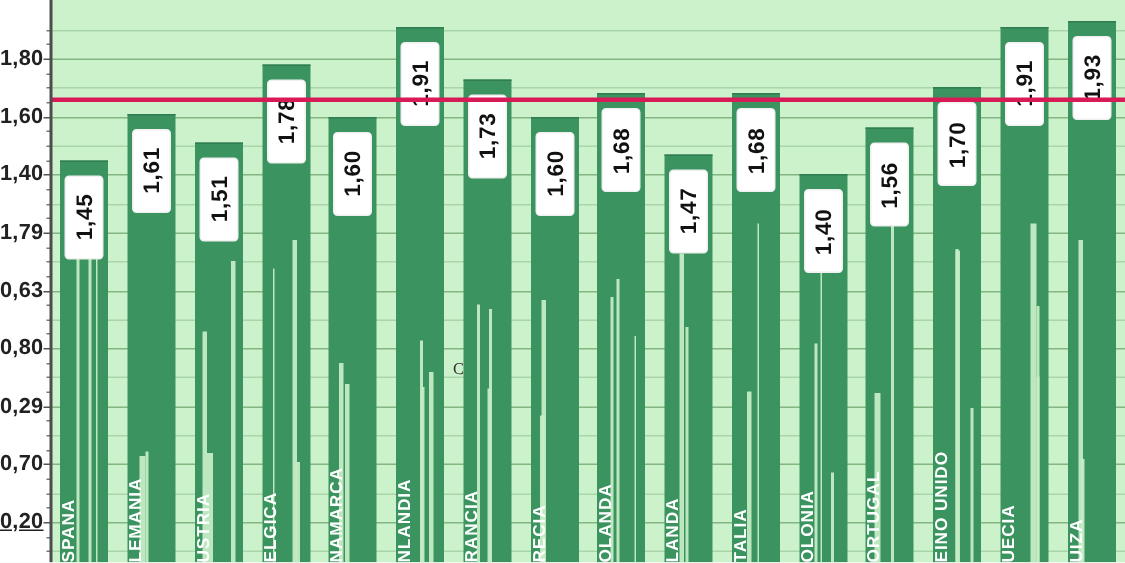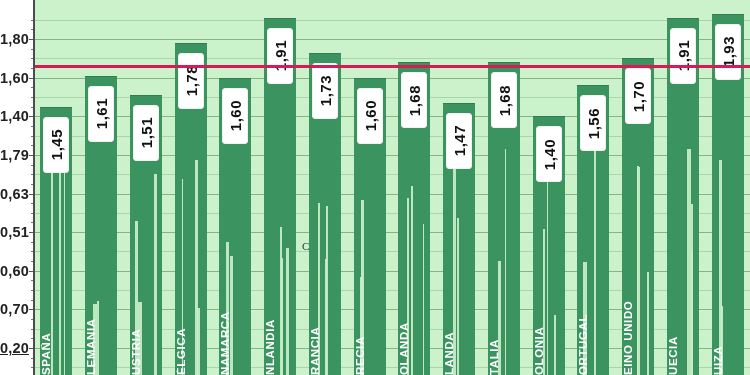--- a/index.html
+++ b/index.html
@@ -364,23 +364,23 @@
       <div class="ytick-label" style="top: 39px;">1,80</div>
       <div class="ytick-mark" style="top: 39px;"></div>
       <div class="ytick-label" style="top: 77.625px;">1,60</div>
       <div class="ytick-mark" style="top: 78px;"></div>
       <div class="ytick-label" style="top: 116.25px;">1,40</div>
       <div class="ytick-mark" style="top: 116px;"></div>
       <div class="ytick-label" style="top: 154.875px;">1,79</div>
       <div class="ytick-mark" style="top: 155px;"></div>
       <div class="ytick-label" style="top: 193.5px;">0,63</div>
       <div class="ytick-mark" style="top: 194px;"></div>
-      <div class="ytick-label" style="top: 232.125px;">0,51</div>
+      <div class="ytick-label" style="top: 232.125px;">0,80</div>
       <div class="ytick-mark" style="top: 232px;"></div>
-      <div class="ytick-label" style="top: 270.75px;">0,60</div>
+      <div class="ytick-label" style="top: 270.75px;">0,29</div>
       <div class="ytick-mark" style="top: 271px;"></div>
       <div class="ytick-label" style="top: 309.375px;">0,70</div>
       <div class="ytick-mark" style="top: 309px;"></div>
       <div class="ytick-label" style="top: 348px; text-decoration: underline;">0,20</div>
       <div class="ytick-mark" style="top: 348px;"></div>
       <div class="yminor-mark" style="top: 367px;"></div>
       <div class="yminor-mark" style="top: 358px;"></div>
       <div class="yminor-mark" style="top: 338px;"></div>
       <div class="yminor-mark" style="top: 329px;"></div>
       <div class="yminor-mark" style="top: 319px;"></div>

